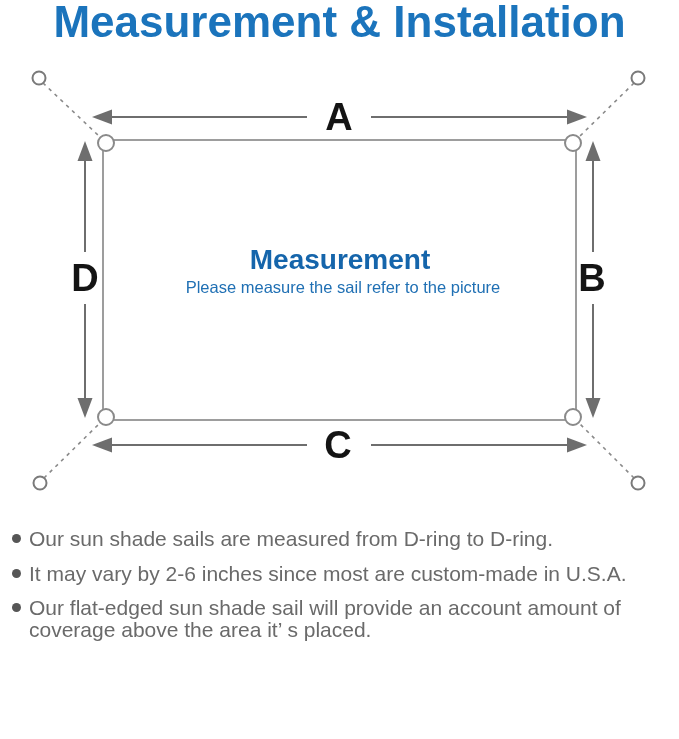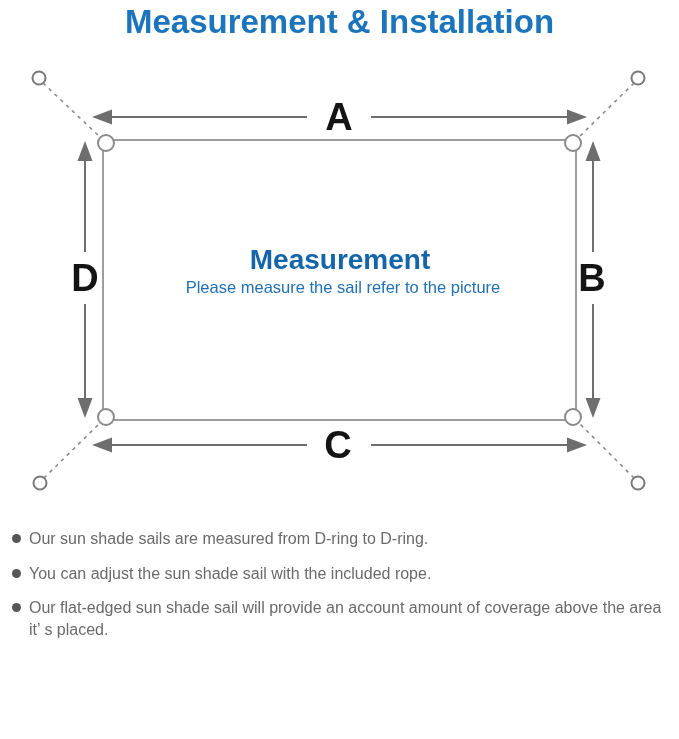--- a/index.html
+++ b/index.html
@@ -11,21 +11,21 @@
     background: #ffffff;
     overflow: hidden;
   }
   .title {
     position: absolute;
     top: 0px;
     left: 0;
     right: 0;
     margin: 0;
     text-align: center;
-    font-size: 33px;
+    font-size: 44px;
     font-weight: bold;
     letter-spacing: 0px;
     color: #1b74bc;
     line-height: 44px;
   }
   .diagram {
     position: absolute;
     top: 55px;
     left: 0;
     width: 679px;
@@ -51,21 +51,21 @@
     top: 524px;
     left: 12px;
     width: 655px;
     padding-top: 4px;
   }
   .note {
     display: flex;
     align-items: flex-start;
     margin-bottom: 13px;
     color: #6a6a6a;
-    font-size: 16px;
+    font-size: 21px;
     line-height: 21.5px;
   }
   .dot {
     flex: 0 0 auto;
     width: 9px;
     height: 9px;
     border-radius: 50%;
     background: #565656;
     margin-top: 6px;
     margin-right: 8px;
@@ -142,21 +142,21 @@
     </svg>
   </div>
 
   <div class="notes">
     <div class="note">
       <span class="dot"></span>
       <span class="note-text">Our sun shade sails are measured from D-ring to D-ring.</span>
     </div>
     <div class="note">
       <span class="dot"></span>
-      <span class="note-text">You can adjust the sun shade sail with the included rope.</span>
+      <span class="note-text">It may vary by 2-6 inches since most are custom-made in U.S.A.</span>
     </div>
     <div class="note">
       <span class="dot"></span>
       <span class="note-text">Our flat-edged sun shade sail will provide an account amount of coverage above the area it’ s placed.</span>
     </div>
   </div>
 
 </div>
 
 </body></html>

